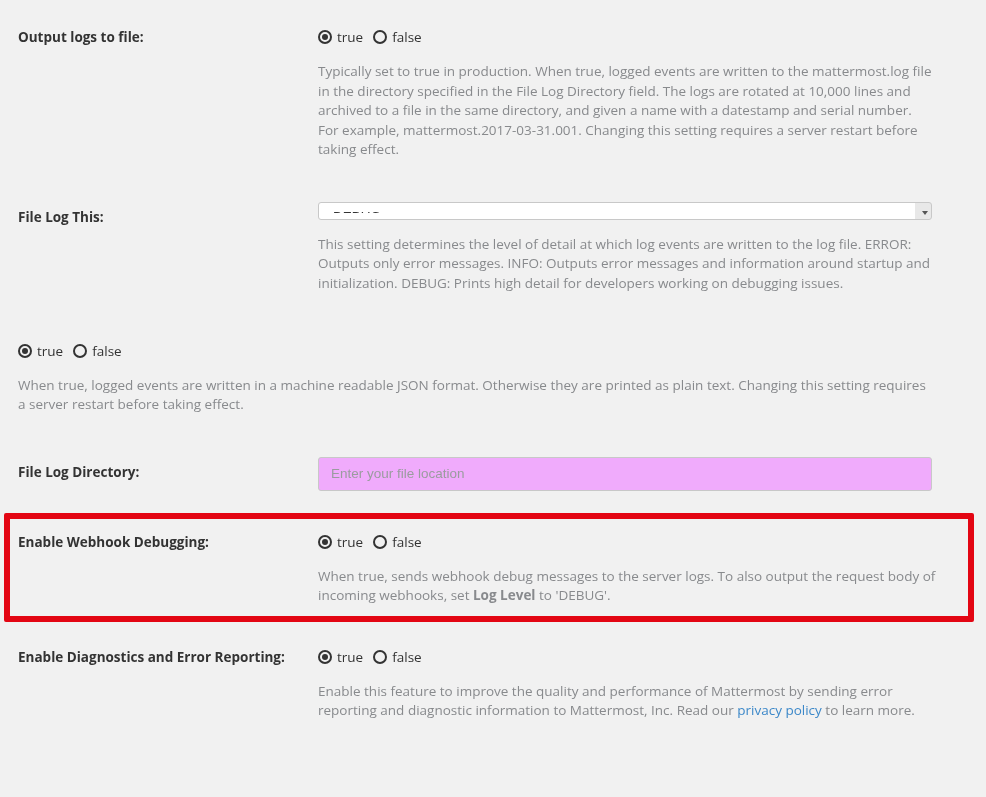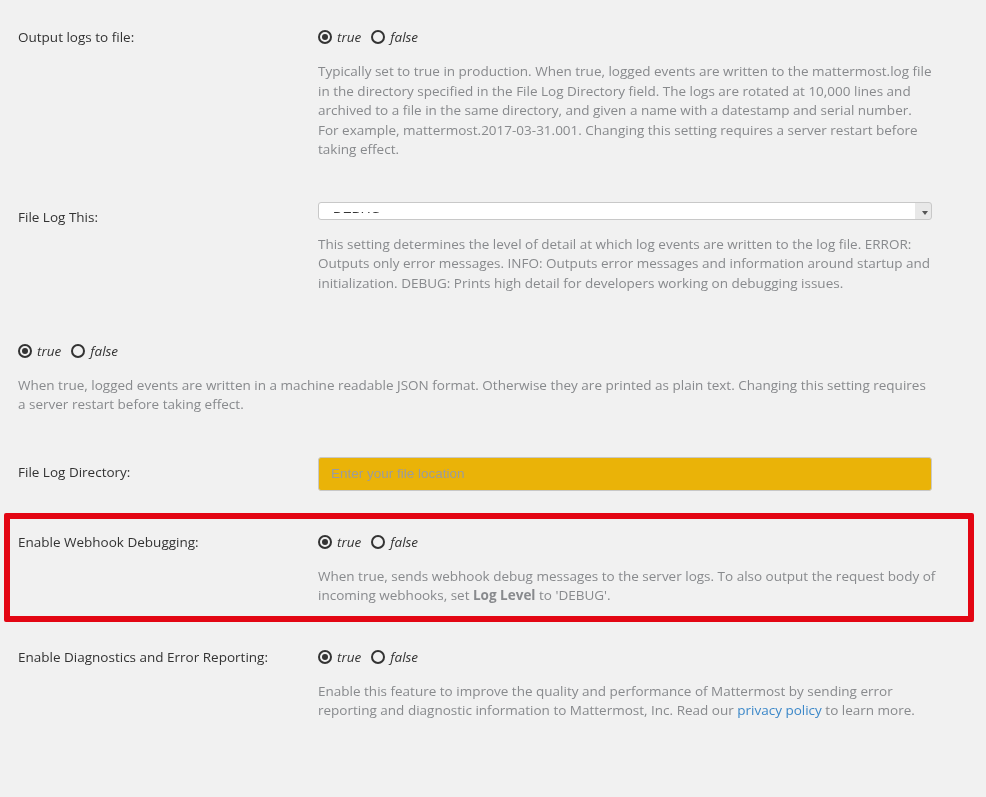--- a/index.html
+++ b/index.html
@@ -16,35 +16,34 @@
       padding: 14px 0 20px 0;
     }
     .form-row {
       display: flex;
       padding: 8px 18px 6px 18px;
     }
     .form-label {
       width: 300px;
       padding-top: 6px;
       text-align: left;
-      font-weight: 400;
+      font-weight: 700;
       color: #333;
       padding-right: 20px;
     }
     .form-control {
       flex: 1;
       min-width: 0;
       padding-right: 36px;
     }
     .radio-group {
       display: flex;
       align-items: center;
       gap: 10px;
       height: 30px;
-      font-style: italic;
     }
     .radio-wrap {
       display: inline-flex;
       align-items: center;
       gap: 5px;
       color: #333;
       font-size: 13.5px;
       cursor: pointer;
     }
     .radio {
@@ -104,21 +103,21 @@
       border-top: 4px solid #555;
       transform: translateY(-50%);
       pointer-events: none;
     }
     .text-input {
       width: 100%;
       height: 34px;
       padding: 6px 12px;
       border: 1px solid #c8c8c8;
       border-radius: 3px;
-      background: #eab308;
+      background: #f0abfc;
       color: #333;
       font-size: 13.5px;
     }
     .text-input::placeholder {
       color: #9a9c9f;
     }
     .spacer {
       height: 28px;
     }
     .highlight-wrap {

